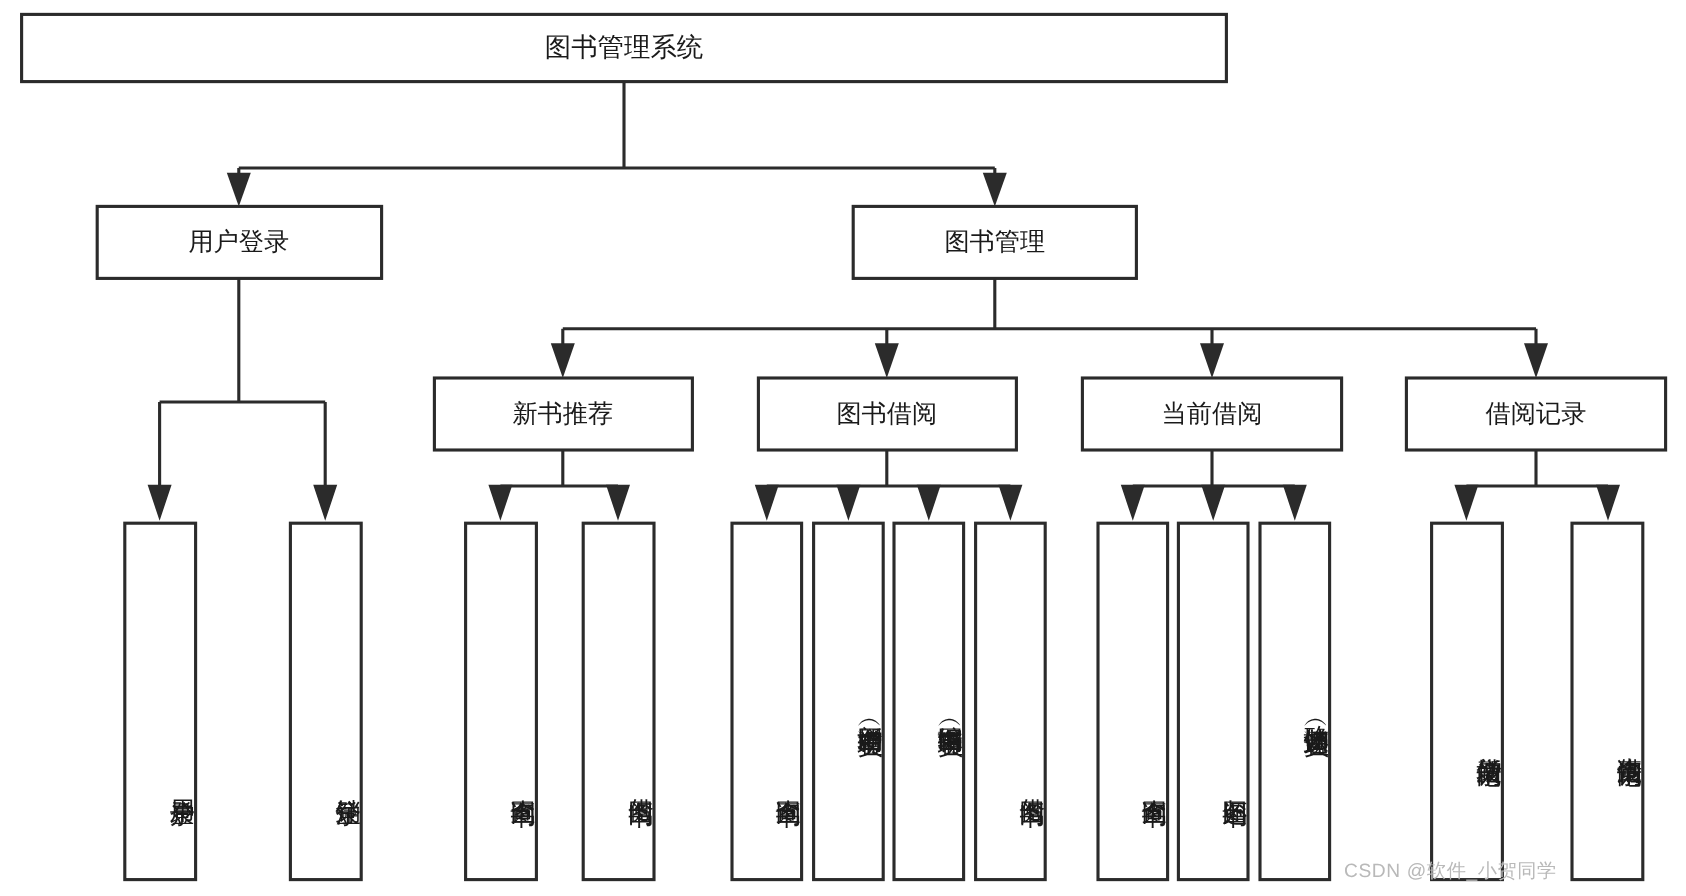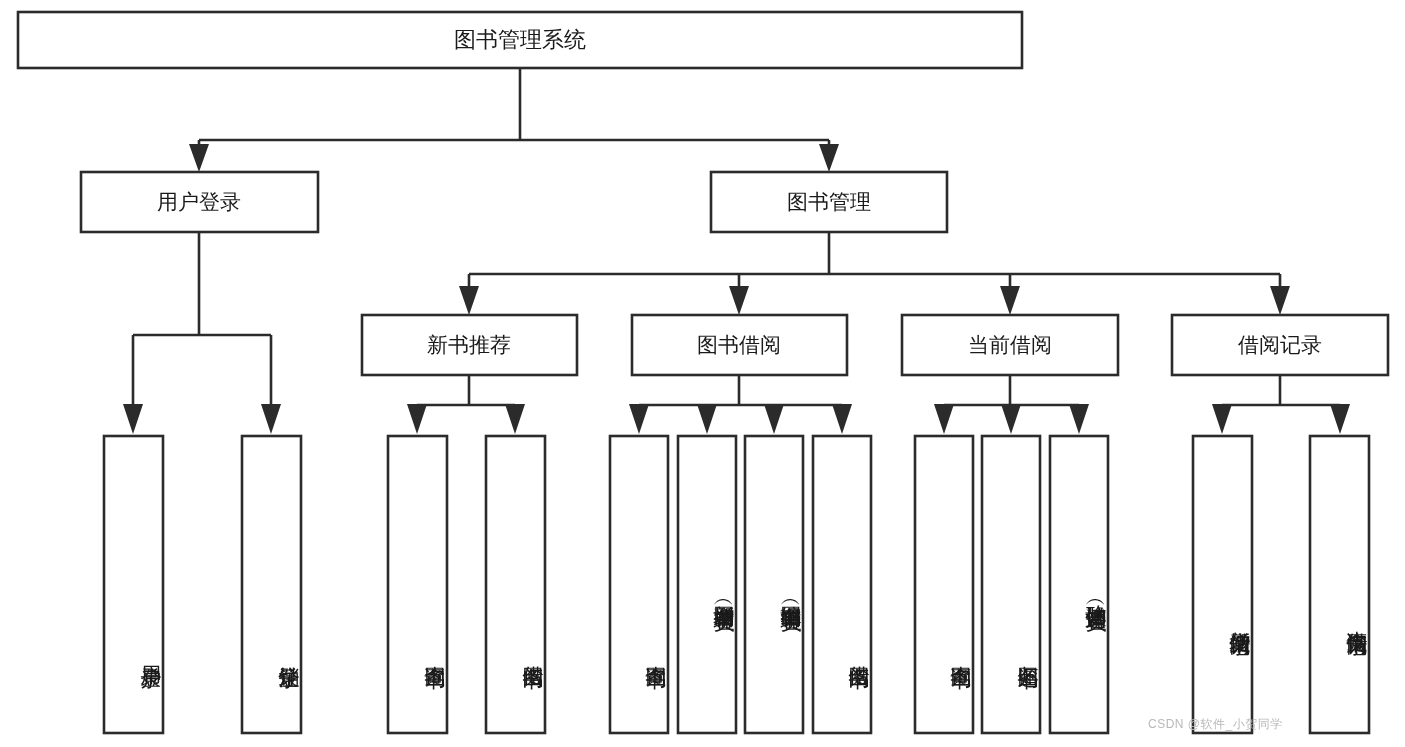--- a/index.html
+++ b/index.html
@@ -71,24 +71,24 @@
     color: #1a1a1a;
     letter-spacing: 1px;
     display: flex;
     align-items: flex-start;
     justify-content: center;
     white-space: nowrap;
     pointer-events: none;
   }
   .watermark {
     position: absolute;
-    left: 1148px;
+    left: 1120px;
     top: 716px;
     font-family: "Liberation Sans", "DejaVu Sans", sans-serif;
-    font-size: 12px;
+    font-size: 16px;
     color: #b9b9b9;
     white-space: nowrap;
     letter-spacing: 0.5px;
   }
 </style>
 </head>
 <body>
 
 <div id="diagram-root">
 

